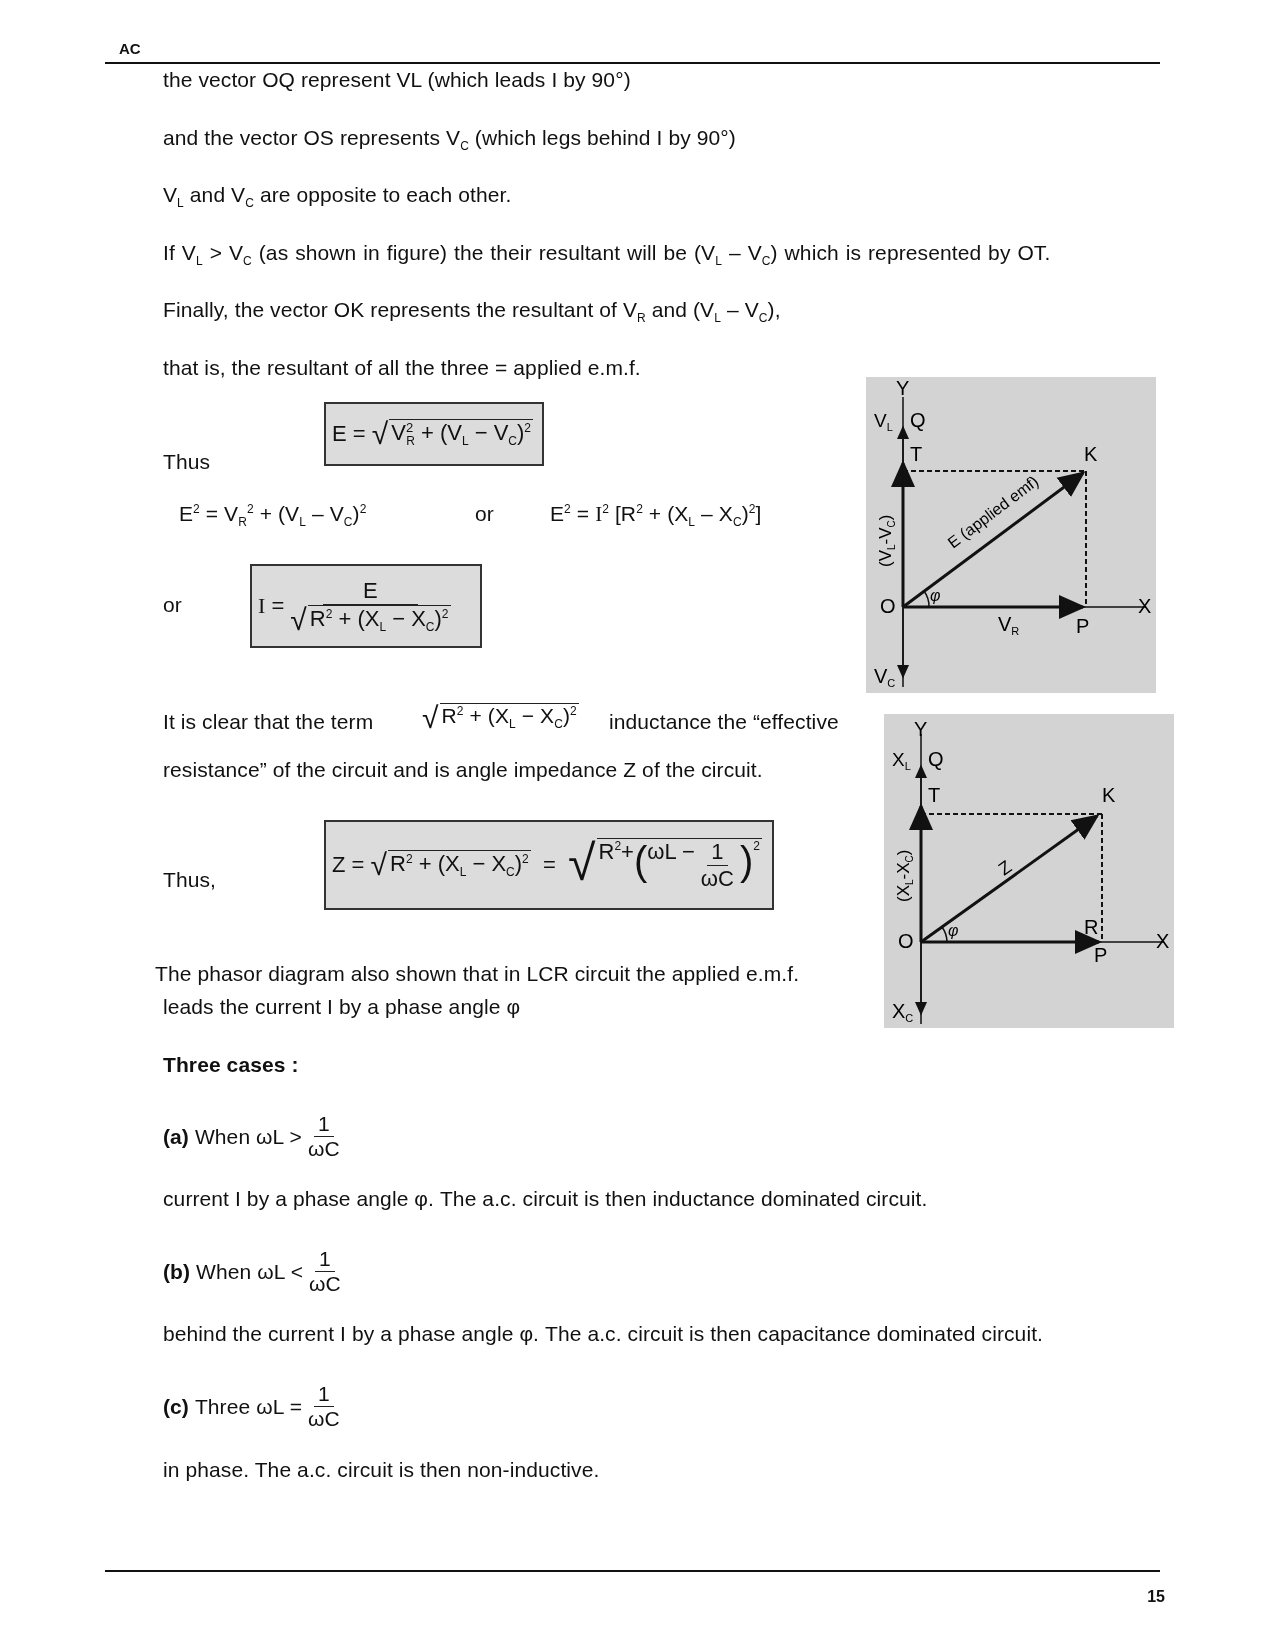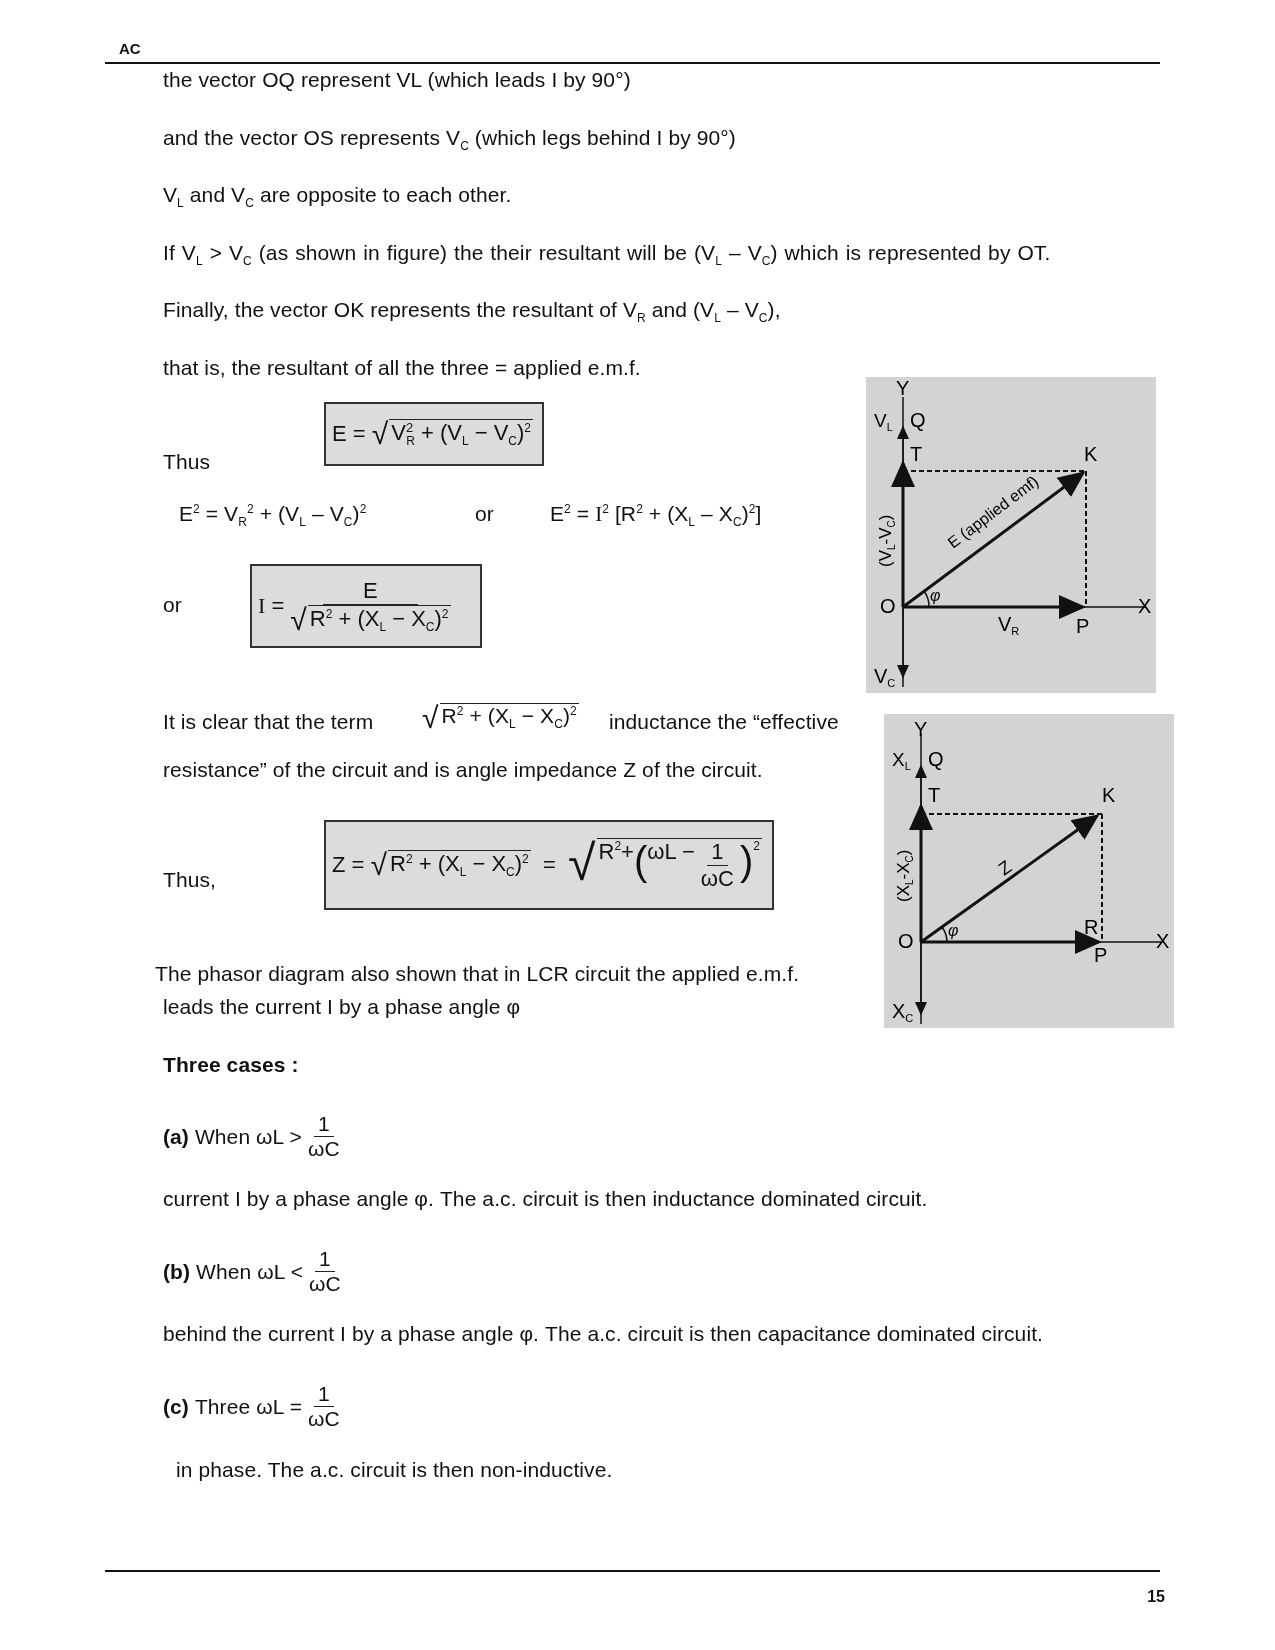--- a/index.html
+++ b/index.html
@@ -102,21 +102,21 @@
 </div>
 <div class="abs txt" style="left:163px;top:1322px">behind the current I by a phase angle φ. The a.c. circuit is then capacitance dominated circuit.</div>
 
 <div class="abs txt" style="left:163px;top:1382px;display:flex;align-items:center">
   <span class="bold">(c)</span>&nbsp;<span>Three ωL =</span>
   <span class="frac">
       <span class="num">1</span>
       <span>ωC</span>
     </span>
 </div>
-<div class="abs txt" style="left:176px;top:1458px">in phase. The a.c. circuit is then non-inductive.</div>
+<div class="abs txt" style="left:163px;top:1458px">in phase. The a.c. circuit is then non-inductive.</div>
 
 <div class="abs diagram" style="left:866px;top:377px;width:290px;height:316px">
   <svg width="290" height="316" font-family="Liberation Sans, sans-serif" font-size="20">
     <defs>
         <marker id="ah" markerWidth="10" markerHeight="10" refX="8" refY="5" orient="auto">
           <path d="M0,1 L9,5 L0,9 z" fill="#111"></path>
         </marker>
       </defs>
     <line x1="37" y1="20" x2="37" y2="310" stroke="#111" stroke-width="1.5"></line>
     <line x1="37" y1="230" x2="280" y2="230" stroke="#111" stroke-width="1.5"></line>

